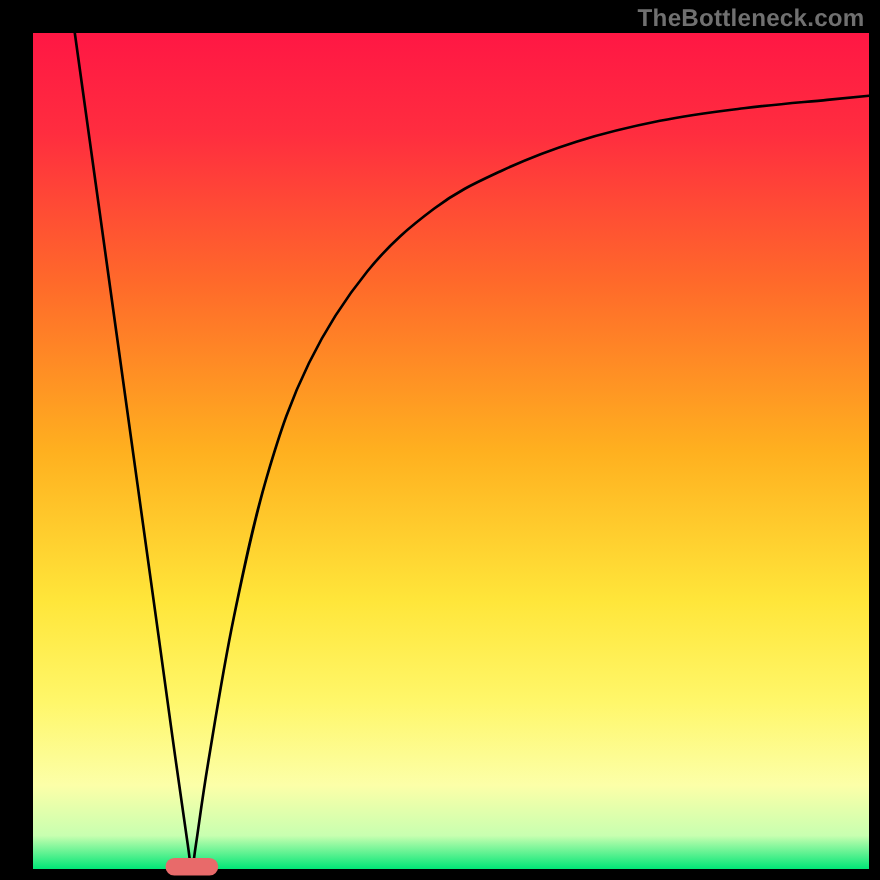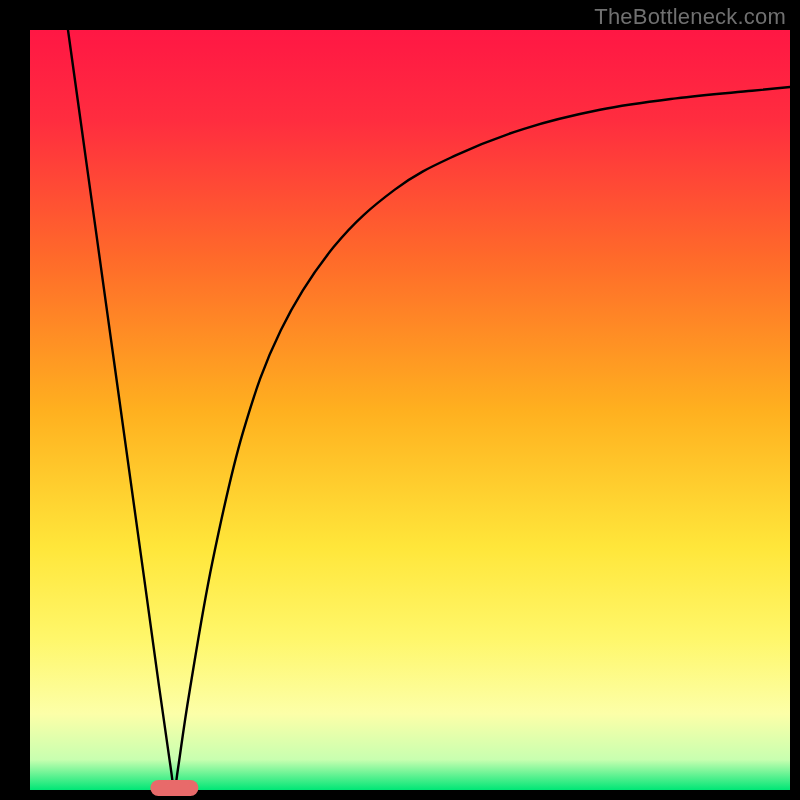--- a/index.html
+++ b/index.html
@@ -18,21 +18,21 @@
   }
   svg {
     display: block;
   }
   .watermark {
     position: absolute;
     top: 4px;
     right: 14px;
     color: #707070;
     font-size: 22px;
-    font-weight: 400;
+    font-weight: 700;
     letter-spacing: 0.2px;
     z-index: 10;
   }
 </style>
 </head>
 <body>
 
 <div id="chart-root">
   <div class="watermark">TheBottleneck.com</div>
   <svg id="chart-svg" width="800" height="800" viewBox="0 0 800 800">

